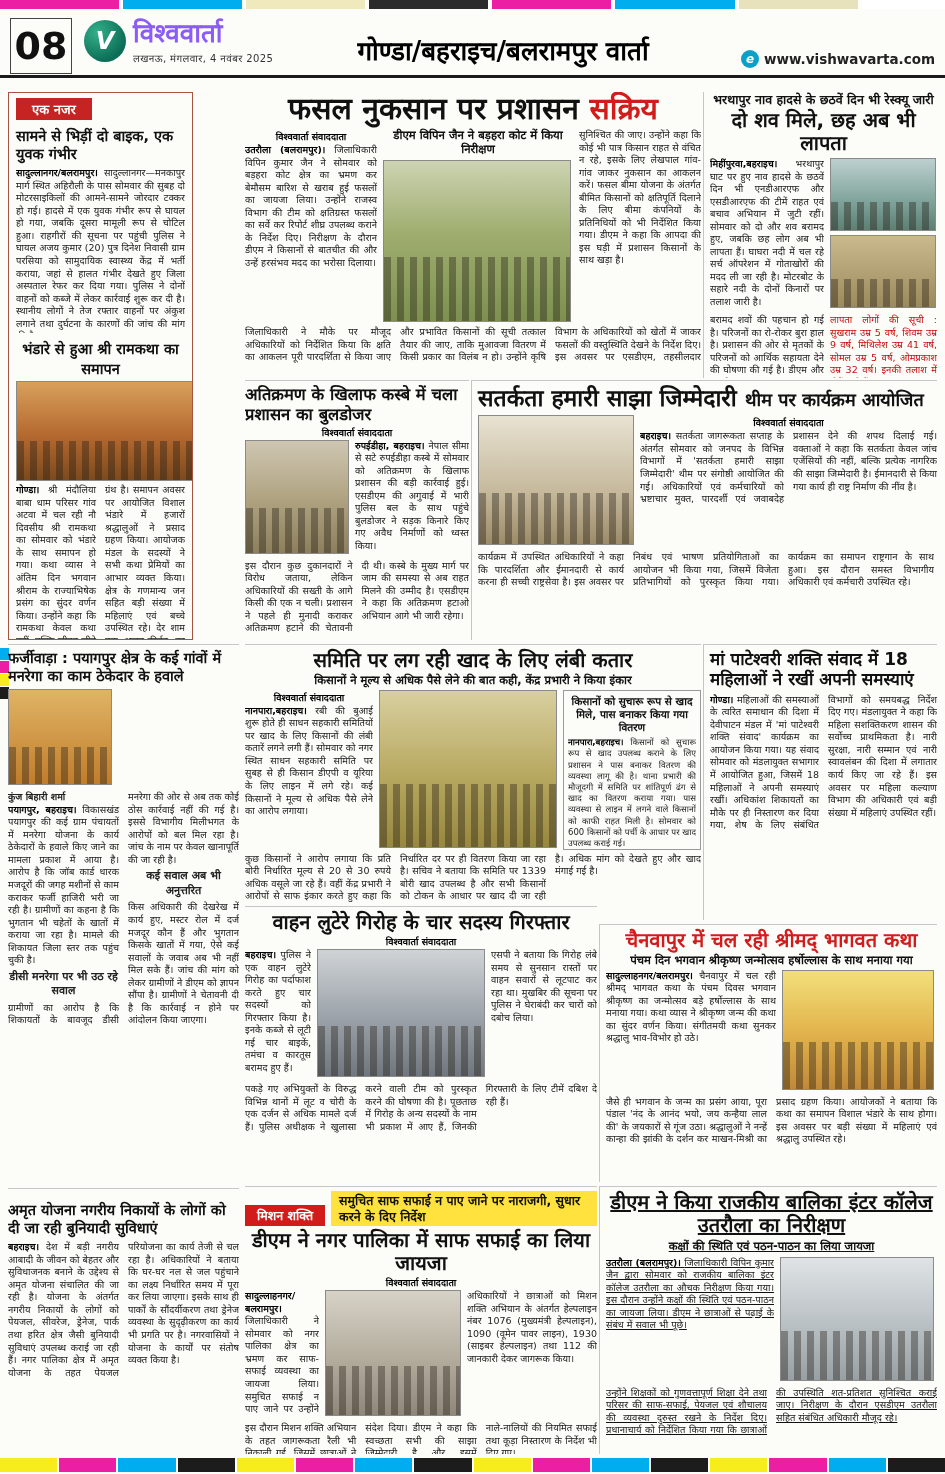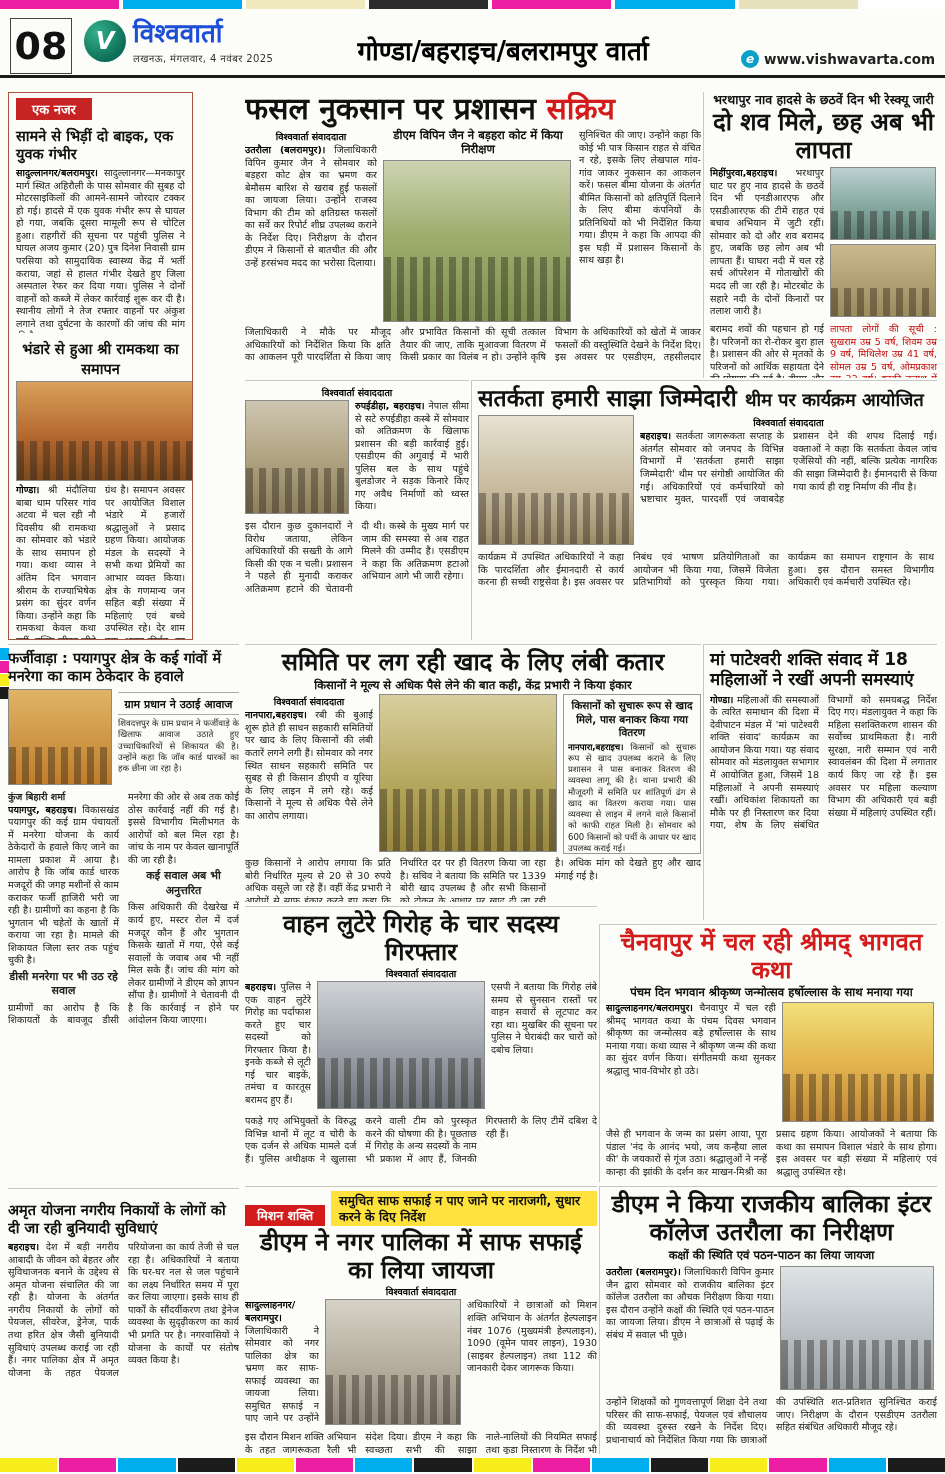--- a/index.html
+++ b/index.html
@@ -28,37 +28,37 @@
   .regbot span:nth-child(4n+3){background:#00aeef;}
   .regbot span:nth-child(4n+4){background:#1c1c1c;}
   
   .masthead{position:absolute;left:0;top:10px;width:945px;height:68px;border-bottom:3px solid #1b1b1b;}
   .pageno{position:absolute;left:10px;top:8px;width:62px;height:56px;border:1px solid #444;
           font-size:38px;font-weight:bold;text-align:center;line-height:54px;}
   .brand{position:absolute;left:84px;top:10px;display:flex;gap:7px;align-items:flex-start;}
   .logo-circle{width:42px;height:42px;border-radius:50%;flex:none;
      background:radial-gradient(circle at 32% 30%,#34b08a,#0d6e57 70%);color:#fff;
      font-weight:bold;font-size:24px;text-align:center;line-height:42px;font-style:italic;}
-  .brand-name{font-size:26px;font-weight:bold;color:#1d4ed8;line-height:1.05;}
+  .brand-name{font-size:26px;font-weight:bold;color:#8b5cf6;line-height:1.05;}
   .dateline{font-size:10px;color:#333;margin-top:4px;letter-spacing:.4px;}
   .edition-title{position:absolute;left:288px;top:22px;width:430px;text-align:center;
      font-size:26px;font-weight:bold;color:#000;}
   .website{position:absolute;right:10px;top:40px;display:flex;align-items:center;gap:5px;
      font-size:13.5px;font-weight:bold;color:#222;}
   .e-badge{width:18px;height:18px;border-radius:50%;background:#0aa0c8;color:#fff;
      font-size:12px;font-weight:bold;text-align:center;line-height:18px;font-style:italic;}
   
   .eknazar{border:1px solid #a65340;padding:5px 7px;}
   .eknazar-badge{display:inline-block;background:#c62323;color:#fff;font-size:13px;
      font-weight:bold;padding:2px 16px;margin-bottom:5px;}
   .ek-h1{font-size:14.5px;line-height:1.25;margin:2px 0 4px;}
   .ek-h2{font-size:14.5px;text-align:center;margin:5px 0 2px;}
   
-  .hl-main{font-size:30px;line-height:1.1;font-weight:bold;}
-  .hl-20{font-size:24px;line-height:1.15;text-align:center;font-weight:bold;}
+  .hl-main{font-size:30px;line-height:1.1;text-align:center;font-weight:bold;}
+  .hl-20{font-size:20px;line-height:1.15;text-align:center;font-weight:bold;}
   .hl-17{font-size:16.5px;line-height:1.2;font-weight:bold;}
   .hl-15{font-size:14.5px;line-height:1.25;font-weight:bold;}
   .subhd{font-weight:bold;text-align:center;font-size:11.5px;line-height:1.2;}
   .kicker{font-size:12.5px;font-weight:bold;text-align:center;line-height:1.2;}
   .row{display:flex;gap:6px;}
   .sidebar-box{border:1px solid #999;padding:4px;}
   .sidebar-box h4{font-size:10.5px;text-align:center;line-height:1.25;margin-bottom:3px;}
   .mini-rule{border-top:1px solid #aaa;margin:3px 0;}
   .subcut{font-size:11px;font-weight:bold;text-align:center;margin:3px 0;}
   .badge-red{background:#d21c1c;color:#fff;font-weight:bold;font-size:12.5px;
@@ -142,20 +142,21 @@
         <div class="photo" style="width:106px;height:73px;margin-top:4px;background:linear-gradient(180deg,#cab98d,#9a8a5c);"></div>
       </div>
     </div>
     <div class="row" style="margin-top:4px;">
       <p class="txt" style="width:114px;height:76px;"><span>बरामद शवों की पहचान हो गई है। परिजनों का रो-रोकर बुरा हाल है। प्रशासन की ओर से मृतकों के परिजनों को आर्थिक सहायता देने की घोषणा की गई है। डीएम और एसपी लगातार घटनास्थल पर मौजूद रहकर राहत एवं बचाव कार्य की निगरानी कर रहे हैं।</span></p>
       <p class="txt redtxt" style="flex:1;height:76px;"><span>लापता लोगों की सूची : सुखराम उम्र 5 वर्ष, शिवम उम्र 9 वर्ष, मिथिलेश उम्र 41 वर्ष, सोमल उम्र 5 वर्ष, ओमप्रकाश उम्र 32 वर्ष। इनकी तलाश में टीमें जुटी हैं।</span></p>
     </div>
   </section>
 
   <section class="sec btop" style="left:245px;top:380px;width:224px;height:260px;padding-top:4px;">
+    <h2 class="hl-17">अतिक्रमण के खिलाफ कस्बे में चला प्रशासन का बुलडोजर</h2>
     <div class="byline">विश्ववार्ता संवाददाता</div>
     <div class="row" style="height:116px;">
       <div class="photo" style="width:104px;height:114px;background:linear-gradient(180deg,#cfc6b2,#b0a482 50%,#8c7f5c);"></div>
       <p class="txt" style="flex:1;height:114px;"><span class="place">रुपईडीहा, बहराइच।</span> <span>नेपाल सीमा से सटे रुपईडीहा कस्बे में सोमवार को अतिक्रमण के खिलाफ प्रशासन की बड़ी कार्रवाई हुई। एसडीएम की अगुवाई में भारी पुलिस बल के साथ पहुंचे बुलडोजर ने सड़क किनारे किए गए अवैध निर्माणों को ध्वस्त किया।</span></p>
     </div>
     <p class="txt c2" style="height:82px;margin-top:4px;"><span>इस दौरान कुछ दुकानदारों ने विरोध जताया, लेकिन अधिकारियों की सख्ती के आगे किसी की एक न चली। प्रशासन ने पहले ही मुनादी कराकर अतिक्रमण हटाने की चेतावनी दी थी। कस्बे के मुख्य मार्ग पर जाम की समस्या से अब राहत मिलने की उम्मीद है। एसडीएम ने कहा कि अतिक्रमण हटाओ अभियान आगे भी जारी रहेगा।</span></p>
   </section>
 
   <section class="sec bl btop" style="left:471px;top:380px;width:466px;height:260px;padding:4px 0 0 6px;">
     <h2 style="line-height:1.1;"><span style="font-size:23px;font-weight:bold;">सतर्कता हमारी साझा जिम्मेदारी</span> <span style="font-size:18px;font-weight:bold;">थीम पर कार्यक्रम आयोजित</span></h2>
@@ -166,26 +167,20 @@
         <p class="txt c2" style="height:112px;"><span class="place">बहराइच।</span> <span>सतर्कता जागरूकता सप्ताह के अंतर्गत सोमवार को जनपद के विभिन्न विभागों में 'सतर्कता हमारी साझा जिम्मेदारी' थीम पर संगोष्ठी आयोजित की गई। अधिकारियों एवं कर्मचारियों को भ्रष्टाचार मुक्त, पारदर्शी एवं जवाबदेह प्रशासन देने की शपथ दिलाई गई। वक्ताओं ने कहा कि सतर्कता केवल जांच एजेंसियों की नहीं, बल्कि प्रत्येक नागरिक की साझा जिम्मेदारी है। ईमानदारी से किया गया कार्य ही राष्ट्र निर्माण की नींव है।</span></p>
       </div>
     </div>
     <p class="txt c3" style="height:86px;margin-top:4px;width:456px;"><span>कार्यक्रम में उपस्थित अधिकारियों ने कहा कि पारदर्शिता और ईमानदारी से कार्य करना ही सच्ची राष्ट्रसेवा है। इस अवसर पर निबंध एवं भाषण प्रतियोगिताओं का आयोजन भी किया गया, जिसमें विजेता प्रतिभागियों को पुरस्कृत किया गया। कार्यक्रम का समापन राष्ट्रगान के साथ हुआ। इस दौरान समस्त विभागीय अधिकारी एवं कर्मचारी उपस्थित रहे।</span></p>
   </section>
 
   <section class="sec btop" style="left:8px;top:644px;width:231px;height:540px;padding-top:4px;">
     <h2 class="hl-15">फर्जीवाड़ा : पयागपुर क्षेत्र के कई गांवों में मनरेगा का काम ठेकेदार के हवाले</h2>
     <div class="row" style="margin-top:4px;height:98px;">
       <div class="photo" style="width:104px;height:96px;background:linear-gradient(180deg,#e0b465,#c07d2c);"></div>
-      <div style="flex:1;">
-        <div class="mini-rule"></div>
-        <div class="subcut">ग्राम प्रधान ने उठाई आवाज</div>
-        <div class="mini-rule"></div>
-        <p class="txt small" style="height:66px;"><span>शिवदत्तपुर के ग्राम प्रधान ने फर्जीवाड़े के खिलाफ आवाज उठाते हुए उच्चाधिकारियों से शिकायत की है। उन्होंने कहा कि जॉब कार्ड धारकों का हक छीना जा रहा है।</span></p>
-      </div>
     </div>
     <div class="c2 txt" style="height:424px;margin-top:4px;">
       <div style="font-weight:bold;">कुंज बिहारी शर्मा</div>
       <p><span class="place">पयागपुर, बहराइच।</span> <span>विकासखंड पयागपुर की कई ग्राम पंचायतों में मनरेगा योजना के कार्य ठेकेदारों के हवाले किए जाने का मामला प्रकाश में आया है। आरोप है कि जॉब कार्ड धारक मजदूरों की जगह मशीनों से काम कराकर फर्जी हाजिरी भरी जा रही है। ग्रामीणों का कहना है कि भुगतान भी चहेतों के खातों में कराया जा रहा है। मामले की शिकायत जिला स्तर तक पहुंच चुकी है।</span></p>
       <div class="subcut">डीसी मनरेगा पर भी उठ रहे सवाल</div>
       <p><span>ग्रामीणों का आरोप है कि शिकायतों के बावजूद डीसी मनरेगा की ओर से अब तक कोई ठोस कार्रवाई नहीं की गई है। इससे विभागीय मिलीभगत के आरोपों को बल मिल रहा है। जांच के नाम पर केवल खानापूर्ति की जा रही है।</span></p>
       <div class="subcut">कई सवाल अब भी अनुत्तरित</div>
       <p><span>किस अधिकारी की देखरेख में कार्य हुए, मस्टर रोल में दर्ज मजदूर कौन हैं और भुगतान किसके खातों में गया, ऐसे कई सवालों के जवाब अब भी नहीं मिल सके हैं। जांच की मांग को लेकर ग्रामीणों ने डीएम को ज्ञापन सौंपा है। ग्रामीणों ने चेतावनी दी है कि कार्रवाई न होने पर आंदोलन किया जाएगा।</span></p>
     </div>
   </section>
@@ -246,21 +241,21 @@
     <h2 class="hl-20" style="margin:3px 0 1px;">डीएम ने नगर पालिका में साफ सफाई का लिया जायजा</h2>
     <div class="byline">विश्ववार्ता संवाददाता</div>
     <div class="row" style="height:128px;">
       <p class="txt" style="width:74px;height:126px;"><span class="place">सादुल्लाहनगर/बलरामपुर।</span> <span>जिलाधिकारी ने सोमवार को नगर पालिका क्षेत्र का भ्रमण कर साफ-सफाई व्यवस्था का जायजा लिया। समुचित सफाई न पाए जाने पर उन्होंने नाराजगी जताई और अधिशासी अधिकारी को व्यवस्था सुधारने के सख्त निर्देश दिए।</span></p>
       <div class="photo" style="width:136px;height:126px;background:linear-gradient(180deg,#d6d2c6,#b3ac9d 55%,#8f877a);"></div>
       <p class="txt" style="flex:1;height:126px;"><span>अधिकारियों ने छात्राओं को मिशन शक्ति अभियान के अंतर्गत हेल्पलाइन नंबर 1076 (मुख्यमंत्री हेल्पलाइन), 1090 (वूमेन पावर लाइन), 1930 (साइबर हेल्पलाइन) तथा 112 की जानकारी देकर जागरूक किया।</span></p>
     </div>
     <p class="txt c3" style="height:60px;margin-top:4px;"><span>इस दौरान मिशन शक्ति अभियान के तहत जागरूकता रैली भी निकाली गई, जिसमें छात्राओं ने स्वच्छता एवं नारी सुरक्षा का संदेश दिया। डीएम ने कहा कि स्वच्छता सभी की साझा जिम्मेदारी है और इसमें जनसहभागिता आवश्यक है। नाले-नालियों की नियमित सफाई तथा कूड़ा निस्तारण के निर्देश भी दिए गए।</span></p>
   </section>
 
-  <section class="sec bl btop" style="left:599px;top:1186px;width:338px;height:268px;padding:4px 0 0 6px;">
+  <section class="sec bl btop" style="left:599px;top:1186px;width:338px;height:268px;padding:4px 0 0 6px;text-decoration:underline;">
     <h2 class="hl-20">डीएम ने किया राजकीय बालिका इंटर कॉलेज उतरौला का निरीक्षण</h2>
     <div class="subhd" style="margin:3px 0;">कक्षों की स्थिति एवं पठन-पाठन का लिया जायजा</div>
     <div class="row" style="height:126px;">
       <p class="txt" style="width:168px;height:124px;"><span class="place">उतरौला (बलरामपुर)।</span> <span>जिलाधिकारी विपिन कुमार जैन द्वारा सोमवार को राजकीय बालिका इंटर कॉलेज उतरौला का औचक निरीक्षण किया गया। इस दौरान उन्होंने कक्षों की स्थिति एवं पठन-पाठन का जायजा लिया। डीएम ने छात्राओं से पढ़ाई के संबंध में सवाल भी पूछे।</span></p>
       <div class="photo" style="width:154px;height:124px;background:linear-gradient(180deg,#dfe3e6,#b9c0c4 55%,#98a0a4);"></div>
     </div>
     <p class="txt c2" style="height:62px;margin-top:4px;"><span>उन्होंने शिक्षकों को गुणवत्तापूर्ण शिक्षा देने तथा परिसर की साफ-सफाई, पेयजल एवं शौचालय की व्यवस्था दुरुस्त रखने के निर्देश दिए। प्रधानाचार्य को निर्देशित किया गया कि छात्राओं की उपस्थिति शत-प्रतिशत सुनिश्चित कराई जाए। निरीक्षण के दौरान एसडीएम उतरौला सहित संबंधित अधिकारी मौजूद रहे।</span></p>
   </section>
 
   <div class="regbar regbot" style="left:0;top:1458px;width:945px;height:14px;gap:2px;">

